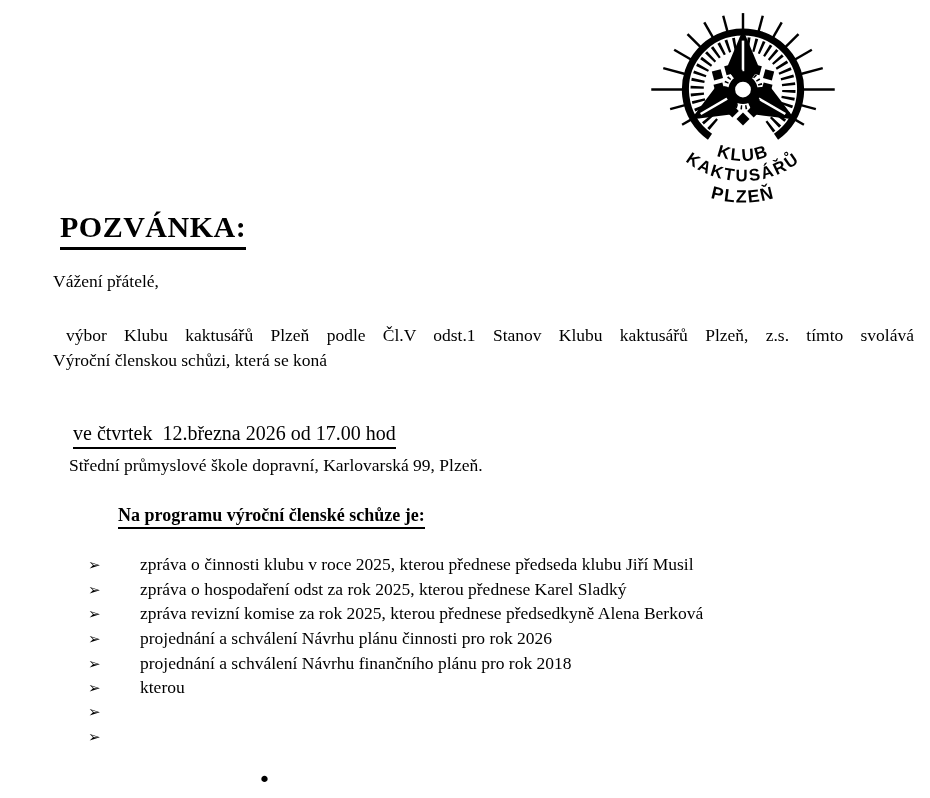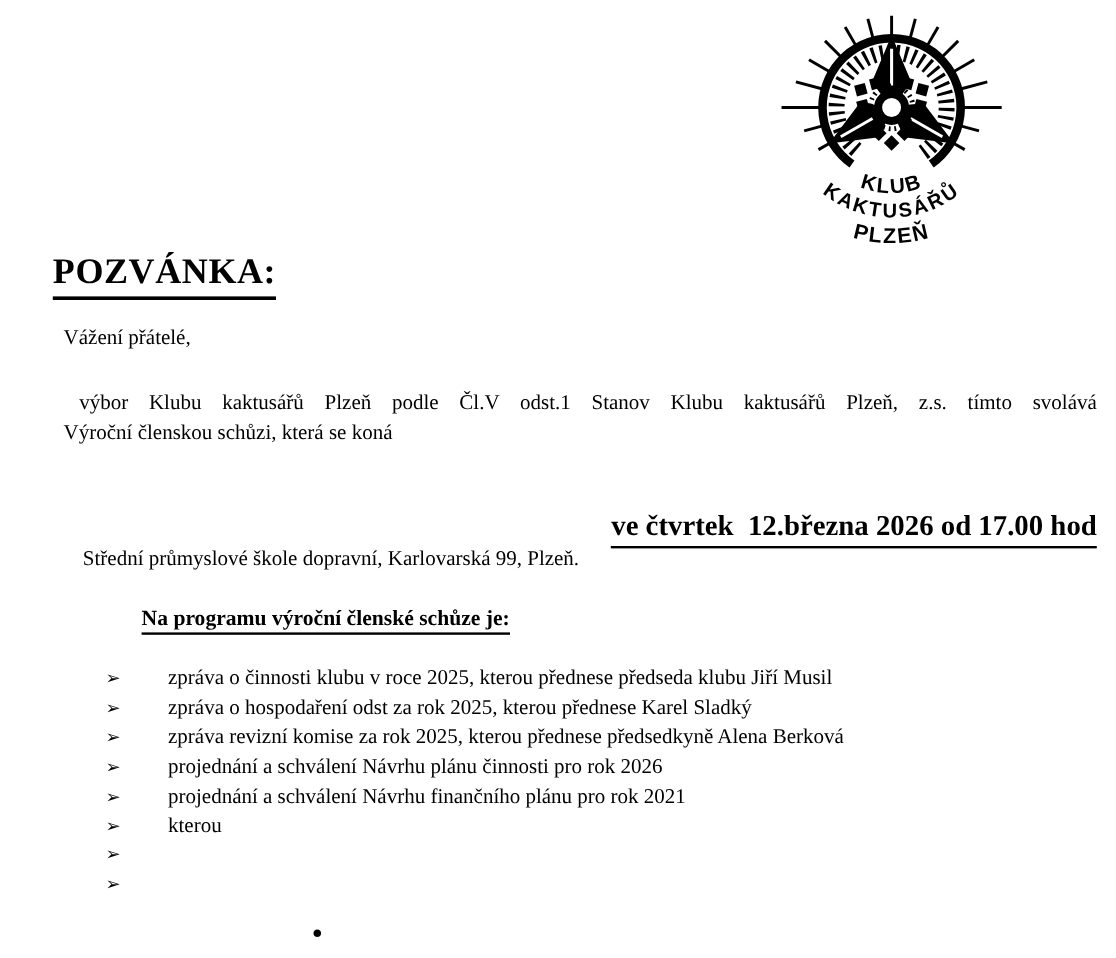--- a/index.html
+++ b/index.html
@@ -12,29 +12,29 @@
     overflow:hidden;
   }
   
   .logo-wrap{position:absolute;left:646px;top:8px;width:194px;height:212px;}
   .logo-wrap svg{display:block;width:100%;height:100%;}
   .logo-arc-text{
     font-family:"Liberation Sans","DejaVu Sans",sans-serif;
     font-weight:700;fill:var(--ink,#000);
   }
   
-  .title{position:absolute;left:44px;top:210px;font-size:30px;font-weight:700;letter-spacing:.5px;}
+  .title{position:absolute;left:60px;top:210px;font-size:30px;font-weight:700;letter-spacing:.5px;}
   .title .u{display:inline-block;border-bottom:3px solid var(--ink,#000);padding-bottom:3px;}
   
   .greeting{position:absolute;left:53px;top:271px;font-size:17.5px;}
   .intro{position:absolute;left:53px;top:323px;width:861px;font-size:17.5px;line-height:25px;}
   .intro-l1{text-align:justify;text-align-last:justify;margin-left:13px;}
   .dateline{
-    position:absolute;left:53px;top:399px;width:861px;text-align:right;
-    font-size:24px;font-weight:700;white-space:pre-wrap;
+    position:absolute;left:53px;top:399px;width:861px;text-align:left;
+    font-size:20px;font-weight:400;white-space:pre-wrap;
   }
   .dateline .u{display:inline-block;border-bottom:2.5px solid var(--ink,#000);padding-bottom:2px;}
   .venue{position:absolute;left:53px;top:455px;font-size:17.5px;margin-left:16px;}
   .agenda-heading{position:absolute;left:118px;top:505px;font-size:18px;font-weight:700;}
   .agenda-heading .u{display:inline-block;border-bottom:2px solid var(--ink,#000);padding-bottom:1px;}
   
   .agenda{position:absolute;left:88px;top:552px;font-size:17.5px;}
   .agenda-item{display:flex;align-items:baseline;height:24.7px;line-height:24.7px;}
   .agenda-item .bullet{
     width:52px;flex:0 0 52px;
@@ -145,21 +145,21 @@
     <div class="agenda-item">
       <span class="bullet">➢</span>
       <span>zpráva revizní komise za rok 2025, kterou přednese předsedkyně Alena Berková</span>
     </div>
     <div class="agenda-item">
       <span class="bullet">➢</span>
       <span>projednání a schválení Návrhu plánu činnosti pro rok 2026</span>
     </div>
     <div class="agenda-item">
       <span class="bullet">➢</span>
-      <span>projednání a schválení Návrhu finančního plánu pro rok 2021</span>
+      <span>projednání a schválení Návrhu finančního plánu pro rok 2018</span>
     </div>
     <div class="agenda-item">
       <span class="bullet">➢</span>
       <span>kterou</span>
     </div>
     <div class="agenda-item">
       <span class="bullet">➢</span>
     </div>
     <div class="agenda-item">
       <span class="bullet">➢</span>

